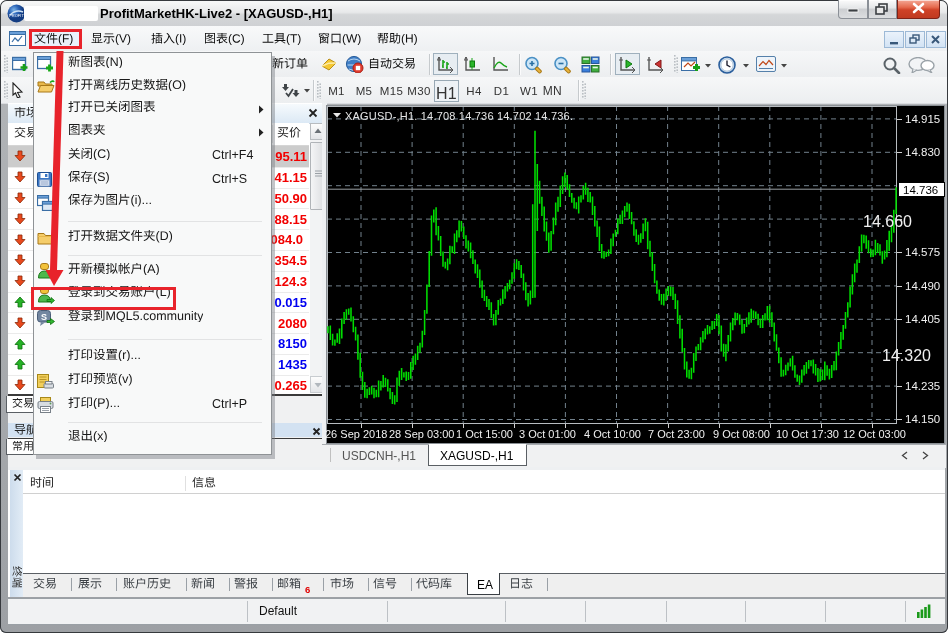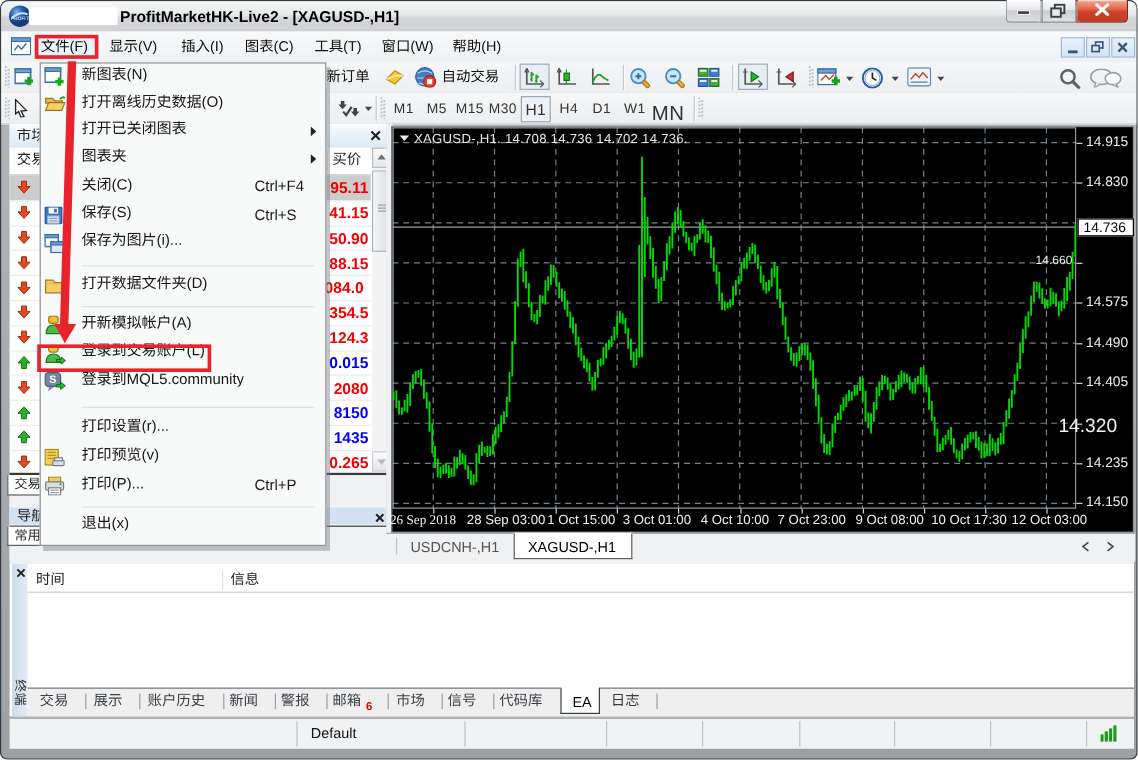--- a/index.html
+++ b/index.html
@@ -424,25 +424,25 @@
     <rect x="0" y="12" width="1.6" height="1.6" fill="#b9bec3"></rect>
     <rect x="2.4" y="14.4" width="1.6" height="1.6" fill="#b9bec3"></rect>
     <rect x="0" y="15" width="1.6" height="1.6" fill="#b9bec3"></rect>
     <rect x="2.4" y="17.4" width="1.6" height="1.6" fill="#b9bec3"></rect>
   </svg>
 <div style="position:absolute;left:322.75px;top:84px;font-size:11.5px;color:#333;white-space:pre;width:27.5px;text-align:center;letter-spacing:0.3px">M1</div>
 <div style="position:absolute;left:350.25px;top:84px;font-size:11.5px;color:#333;white-space:pre;width:27.5px;text-align:center;letter-spacing:0.3px">M5</div>
 <div style="position:absolute;left:377.75px;top:84px;font-size:11.5px;color:#333;white-space:pre;width:27.5px;text-align:center;letter-spacing:0.3px">M15</div>
 <div style="position:absolute;left:405.25px;top:84px;font-size:11.5px;color:#333;white-space:pre;width:27.5px;text-align:center;letter-spacing:0.3px">M30</div>
 <div style="position:absolute;left:434.25px;top:79.5px;width:24.5px;height:22px;background:#eef2f6;border:1px solid #98a8b4;box-sizing:border-box"></div>
-<div style="position:absolute;left:432.75px;top:84px;font-size:13px;color:#333;white-space:pre;width:27.5px;text-align:center;letter-spacing:0.3px">H1</div>
+<div style="position:absolute;left:432.75px;top:84px;font-size:16px;color:#333;white-space:pre;width:27.5px;text-align:center;letter-spacing:0.3px">H1</div>
 <div style="position:absolute;left:460.25px;top:84px;font-size:11.5px;color:#333;white-space:pre;width:27.5px;text-align:center;letter-spacing:0.3px">H4</div>
 <div style="position:absolute;left:487.75px;top:84px;font-size:11.5px;color:#333;white-space:pre;width:27.5px;text-align:center;letter-spacing:0.3px">D1</div>
 <div style="position:absolute;left:515.25px;top:84px;font-size:11.5px;color:#333;white-space:pre;width:27.5px;text-align:center;letter-spacing:0.3px">W1</div>
-<div style="position:absolute;left:542.75px;top:84px;font-size:17px;color:#333;white-space:pre;width:27.5px;text-align:right;letter-spacing:0.3px">MN</div>
+<div style="position:absolute;left:542.75px;top:84px;font-size:12px;color:#333;white-space:pre;width:27.5px;text-align:left;letter-spacing:0.3px">MN</div>
 <div style="position:absolute;left:578px;top:80px;width:1px;height:21px;background:#c6cacd;box-shadow:1px 0 0 #fbfbfc"></div>
 <svg style="position:absolute;left:582px;top:81px;" width="5" height="18" viewBox="0 0 5 18">
     <rect x="0" y="0" width="1.6" height="1.6" fill="#b9bec3"></rect>
     <rect x="2.4" y="2.4" width="1.6" height="1.6" fill="#b9bec3"></rect>
     <rect x="0" y="3" width="1.6" height="1.6" fill="#b9bec3"></rect>
     <rect x="2.4" y="5.4" width="1.6" height="1.6" fill="#b9bec3"></rect>
     <rect x="0" y="6" width="1.6" height="1.6" fill="#b9bec3"></rect>
     <rect x="2.4" y="8.4" width="1.6" height="1.6" fill="#b9bec3"></rect>
     <rect x="0" y="9" width="1.6" height="1.6" fill="#b9bec3"></rect>
     <rect x="2.4" y="11.4" width="1.6" height="1.6" fill="#b9bec3"></rect>
@@ -624,37 +624,37 @@
     <path d="M1.0 220.2V227.3M3.3 219.4V234.1M5.6 227.7V239.4M7.9 233.5V239.7M10.2 227.2V236.7M12.5 222.4V238.0M14.8 212.5V232.4M17.1 205.9V218.1M19.4 203.2V213.7M21.7 202.4V208.8M24.0 201.5V215.5M26.3 210.3V226.2M28.6 220.8V234.6M30.9 228.6V253.8M33.2 246.7V271.7M35.5 265.7V284.0M37.8 276.1V291.8M40.1 282.8V292.3M42.4 281.2V288.9M44.7 279.7V288.5M47.0 281.8V292.3M49.3 283.8V291.2M51.6 274.4V291.2M53.9 275.0V284.6M56.2 268.9V281.5M58.5 271.8V280.9M60.8 273.2V285.4M63.1 281.9V293.2M65.4 286.0V298.1M67.7 289.3V298.4M70.0 271.5V295.9M72.3 264.7V280.0M74.6 261.9V273.9M76.9 266.2V271.4M79.2 265.6V274.9M81.5 265.9V274.1M83.8 255.9V272.8M86.1 249.7V263.9M88.4 247.6V258.7M90.7 239.8V254.0M93.0 236.8V246.7M95.3 224.7V241.4M97.6 203.9V228.9M99.9 178.4V207.7M102.2 145.0V180.9M104.5 109.4V149.7M106.8 103.6V116.4M109.1 101.3V129.3M111.4 120.0V134.5M113.7 130.1V150.0M116.0 145.6V160.7M118.3 155.7V162.4M120.6 152.4V164.2M122.9 139.8V158.2M125.2 140.2V147.0M127.5 127.5V147.9M129.8 124.3V136.2M132.1 114.4V131.6M134.4 114.9V125.5M136.7 120.4V133.0M139.0 129.2V142.6M141.3 134.5V145.5M143.6 136.4V152.2M145.9 144.3V158.0M148.2 153.6V167.6M150.5 158.3V172.0M152.8 163.6V181.7M155.1 174.6V192.0M157.4 183.7V194.9M159.7 190.1V201.0M162.0 193.0V203.9M164.3 196.2V212.0M166.6 208.1V219.6M168.9 204.0V219.2M171.2 194.0V208.7M173.5 192.5V199.5M175.8 183.2V198.0M178.1 180.0V192.8M180.4 177.1V185.5M182.7 173.7V183.2M185.0 166.2V177.8M187.3 157.3V172.7M189.6 153.2V163.3M191.9 155.1V163.9M194.2 159.0V172.0M196.5 167.5V184.6M198.8 176.2V194.2M201.1 186.9V200.5M203.4 184.5V198.6M205.7 98.2V191.9M208.0 24.7V191.7M210.3 58.1V124.9M212.6 74.7V97.7M214.9 90.8V109.9M217.2 100.6V125.5M219.5 115.4V134.7M221.8 126.6V146.7M224.1 124.9V144.8M226.4 111.5V128.2M228.7 96.6V119.3M231.0 90.8V105.8M233.3 79.5V101.1M235.6 70.3V87.9M237.9 66.4V81.1M240.2 69.1V84.0M242.5 78.2V91.1M244.8 87.1V96.8M247.1 91.7V102.6M249.4 96.2V103.3M251.7 90.4V107.5M254.0 89.2V96.6M256.3 79.9V93.5M258.6 76.8V88.7M260.9 81.7V96.1M263.2 86.1V96.5M265.5 90.4V108.9M267.8 100.1V120.4M270.1 114.6V130.9M272.4 120.4V145.1M274.7 138.0V152.3M277.0 145.0V152.7M279.3 145.8V151.0M281.6 143.4V150.2M283.9 132.6V148.1M286.2 127.5V140.2M288.5 123.8V130.8M290.8 112.5V128.3M293.1 108.8V117.9M295.4 104.4V117.9M297.7 99.9V111.2M300.0 96.4V105.7M302.3 97.7V113.1M304.6 106.1V118.2M306.9 115.2V129.8M309.2 123.2V135.9M311.5 128.8V138.7M313.8 127.3V136.7M316.1 117.6V132.9M318.4 112.3V125.3M320.7 115.7V143.3M323.0 134.7V150.7M325.3 146.1V165.1M327.6 158.0V177.2M329.9 174.4V187.8M332.2 183.4V194.7M334.5 188.1V198.8M336.8 187.8V199.6M339.1 182.5V194.8M341.4 180.0V190.1M343.7 180.5V190.3M346.0 181.1V194.1M348.3 187.7V203.0M350.6 194.2V218.1M352.9 209.2V232.5M355.2 222.7V246.0M357.5 241.9V263.6M359.8 255.6V271.6M362.1 263.7V272.7M364.4 261.8V273.3M366.7 246.9V266.7M369.0 240.4V255.1M371.3 238.0V244.3M373.6 231.3V244.2M375.9 225.0V236.5M378.2 222.5V233.3M380.5 218.9V228.4M382.8 220.3V227.8M385.1 214.9V223.9M387.4 214.9V223.1M389.7 208.0V219.9M392.0 209.0V228.3M394.3 219.6V245.4M396.6 237.7V250.8M398.9 238.3V255.3M401.2 229.0V245.5M403.5 216.5V235.4M405.8 212.0V224.3M408.1 206.5V219.2M410.4 207.1V214.2M412.7 208.5V218.8M415.0 214.0V227.8M417.3 218.0V227.3M419.6 211.6V221.0M421.9 206.2V218.5M424.2 202.8V216.8M426.5 204.4V212.5M428.8 205.6V213.0M431.1 207.7V219.2M433.4 212.7V222.0M435.7 209.1V221.9M438.0 207.2V214.4M440.3 200.0V214.3M442.6 199.8V216.5M444.9 206.3V221.1M447.2 216.4V235.4M449.5 228.2V244.7M451.8 241.5V257.2M454.1 251.2V270.8M456.4 263.7V270.6M458.7 258.7V269.3M461.0 256.4V264.7M463.3 252.2V260.5M465.6 249.8V264.6M467.9 259.2V271.7M470.2 268.5V275.8M472.5 269.6V278.9M474.8 263.6V276.7M477.1 259.0V269.5M479.4 256.0V267.7M481.7 254.1V262.7M484.0 254.3V260.2M486.3 253.4V267.4M488.6 258.1V269.5M490.9 262.0V276.0M493.2 263.1V275.4M495.5 263.5V274.0M497.8 255.6V274.2M500.1 259.2V269.8M502.4 262.8V273.5M504.7 259.0V272.0M507.0 254.9V264.6M509.3 245.6V264.2M511.6 235.9V249.6M513.9 226.0V243.0M516.2 219.0V233.8M518.5 205.9V222.7M520.8 196.2V211.5M523.1 180.4V201.6M525.4 168.3V188.4M527.7 157.5V176.2M530.0 153.4V166.7M532.3 140.3V157.1M534.6 128.6V145.7M536.9 128.8V137.3M539.2 129.5V142.8M541.5 134.3V147.3M543.8 142.5V151.3M546.1 143.5V151.0M548.4 133.7V149.2M550.7 137.1V147.1M553.0 138.3V149.4M555.3 145.3V157.7M557.6 144.4V153.4M559.9 134.0V151.2M562.2 124.8V145.0M564.5 120.5V136.2M566.8 103.8V126.8M569.1 81.3V107.9" stroke="#00de00" stroke-width="1.55" fill="none"></path>
   </svg>
 <svg style="position:absolute;left:332px;top:111px;" width="10" height="8" viewBox="0 0 10 8">
     <path d="M1 2 L5 6.5 L9 2 Z" fill="#e8e8e8"></path>
   </svg>
 <div style="position:absolute;left:345px;top:109.5px;font-size:11px;color:#e6e6e6;white-space:pre;letter-spacing:0.2px">XAGUSD-,H1. 14.708 14.736 14.702 14.736.</div>
 <div style="position:absolute;left:905px;top:111.864px;font-size:11.5px;color:#f0f0f0;white-space:pre;">14.915</div>
 <div style="position:absolute;left:897px;top:118.864px;width:5px;height:1px;background:#d0d0d0"></div>
 <div style="position:absolute;left:905px;top:145.264px;font-size:11.5px;color:#f0f0f0;white-space:pre;">14.830</div>
 <div style="position:absolute;left:897px;top:152.264px;width:5px;height:1px;background:#d0d0d0"></div>
-<div style="position:absolute;left:863px;top:212.064px;font-size:10px;color:#f0f0f0;white-space:pre;">14.660</div>
+<div style="position:absolute;left:863px;top:212.064px;font-size:16px;color:#f0f0f0;white-space:pre;">14.660</div>
 <div style="position:absolute;left:897px;top:219.064px;width:5px;height:1px;background:#d0d0d0"></div>
 <div style="position:absolute;left:905px;top:245.464px;font-size:11.5px;color:#f0f0f0;white-space:pre;">14.575</div>
 <div style="position:absolute;left:897px;top:252.464px;width:5px;height:1px;background:#d0d0d0"></div>
 <div style="position:absolute;left:905px;top:278.864px;font-size:11.5px;color:#f0f0f0;white-space:pre;">14.490</div>
 <div style="position:absolute;left:897px;top:285.864px;width:5px;height:1px;background:#d0d0d0"></div>
 <div style="position:absolute;left:905px;top:312.264px;font-size:11.5px;color:#f0f0f0;white-space:pre;">14.405</div>
 <div style="position:absolute;left:897px;top:319.264px;width:5px;height:1px;background:#d0d0d0"></div>
 <div style="position:absolute;left:882px;top:345.664px;font-size:16px;color:#f0f0f0;white-space:pre;">14.320</div>
 <div style="position:absolute;left:897px;top:352.664px;width:5px;height:1px;background:#d0d0d0"></div>
 <div style="position:absolute;left:905px;top:379.064px;font-size:11.5px;color:#f0f0f0;white-space:pre;">14.235</div>
 <div style="position:absolute;left:897px;top:386.064px;width:5px;height:1px;background:#d0d0d0"></div>
 <div style="position:absolute;left:905px;top:412.464px;font-size:11.5px;color:#f0f0f0;white-space:pre;">14.150</div>
 <div style="position:absolute;left:897px;top:419.464px;width:5px;height:1px;background:#d0d0d0"></div>
 <div style="position:absolute;left:898px;top:182px;width:47px;height:15px;background:#fff;border:1px solid #000;box-sizing:border-box"></div>
 <div style="position:absolute;left:903px;top:183px;font-size:11.5px;color:#000;white-space:pre;">14.736</div>
-<div style="position:absolute;left:325px;top:428px;font-size:11px;color:#f0f0f0;white-space:pre;font-family:Liberation Serif, serif;">26 Sep 2018</div>
+<div style="position:absolute;left:325px;top:428px;font-size:11px;color:#f0f0f0;white-space:pre;">26 Sep 2018</div>
 <div style="position:absolute;left:389px;top:428px;font-size:11px;color:#f0f0f0;white-space:pre;">28 Sep 03:00</div>
 <div style="position:absolute;left:456px;top:428px;font-size:11px;color:#f0f0f0;white-space:pre;">1 Oct 15:00</div>
 <div style="position:absolute;left:519px;top:428px;font-size:11px;color:#f0f0f0;white-space:pre;">3 Oct 01:00</div>
 <div style="position:absolute;left:584px;top:428px;font-size:11px;color:#f0f0f0;white-space:pre;">4 Oct 10:00</div>
 <div style="position:absolute;left:648px;top:428px;font-size:11px;color:#f0f0f0;white-space:pre;">7 Oct 23:00</div>
 <div style="position:absolute;left:713px;top:428px;font-size:11px;color:#f0f0f0;white-space:pre;">9 Oct 08:00</div>
 <div style="position:absolute;left:776px;top:428px;font-size:11px;color:#f0f0f0;white-space:pre;">10 Oct 17:30</div>
 <div style="position:absolute;left:843px;top:428px;font-size:11px;color:#f0f0f0;white-space:pre;">12 Oct 03:00</div>
 <div style="position:absolute;left:361px;top:424px;width:1px;height:4px;background:#d0d0d0"></div>
 <div style="position:absolute;left:412.1px;top:424px;width:1px;height:4px;background:#d0d0d0"></div>

